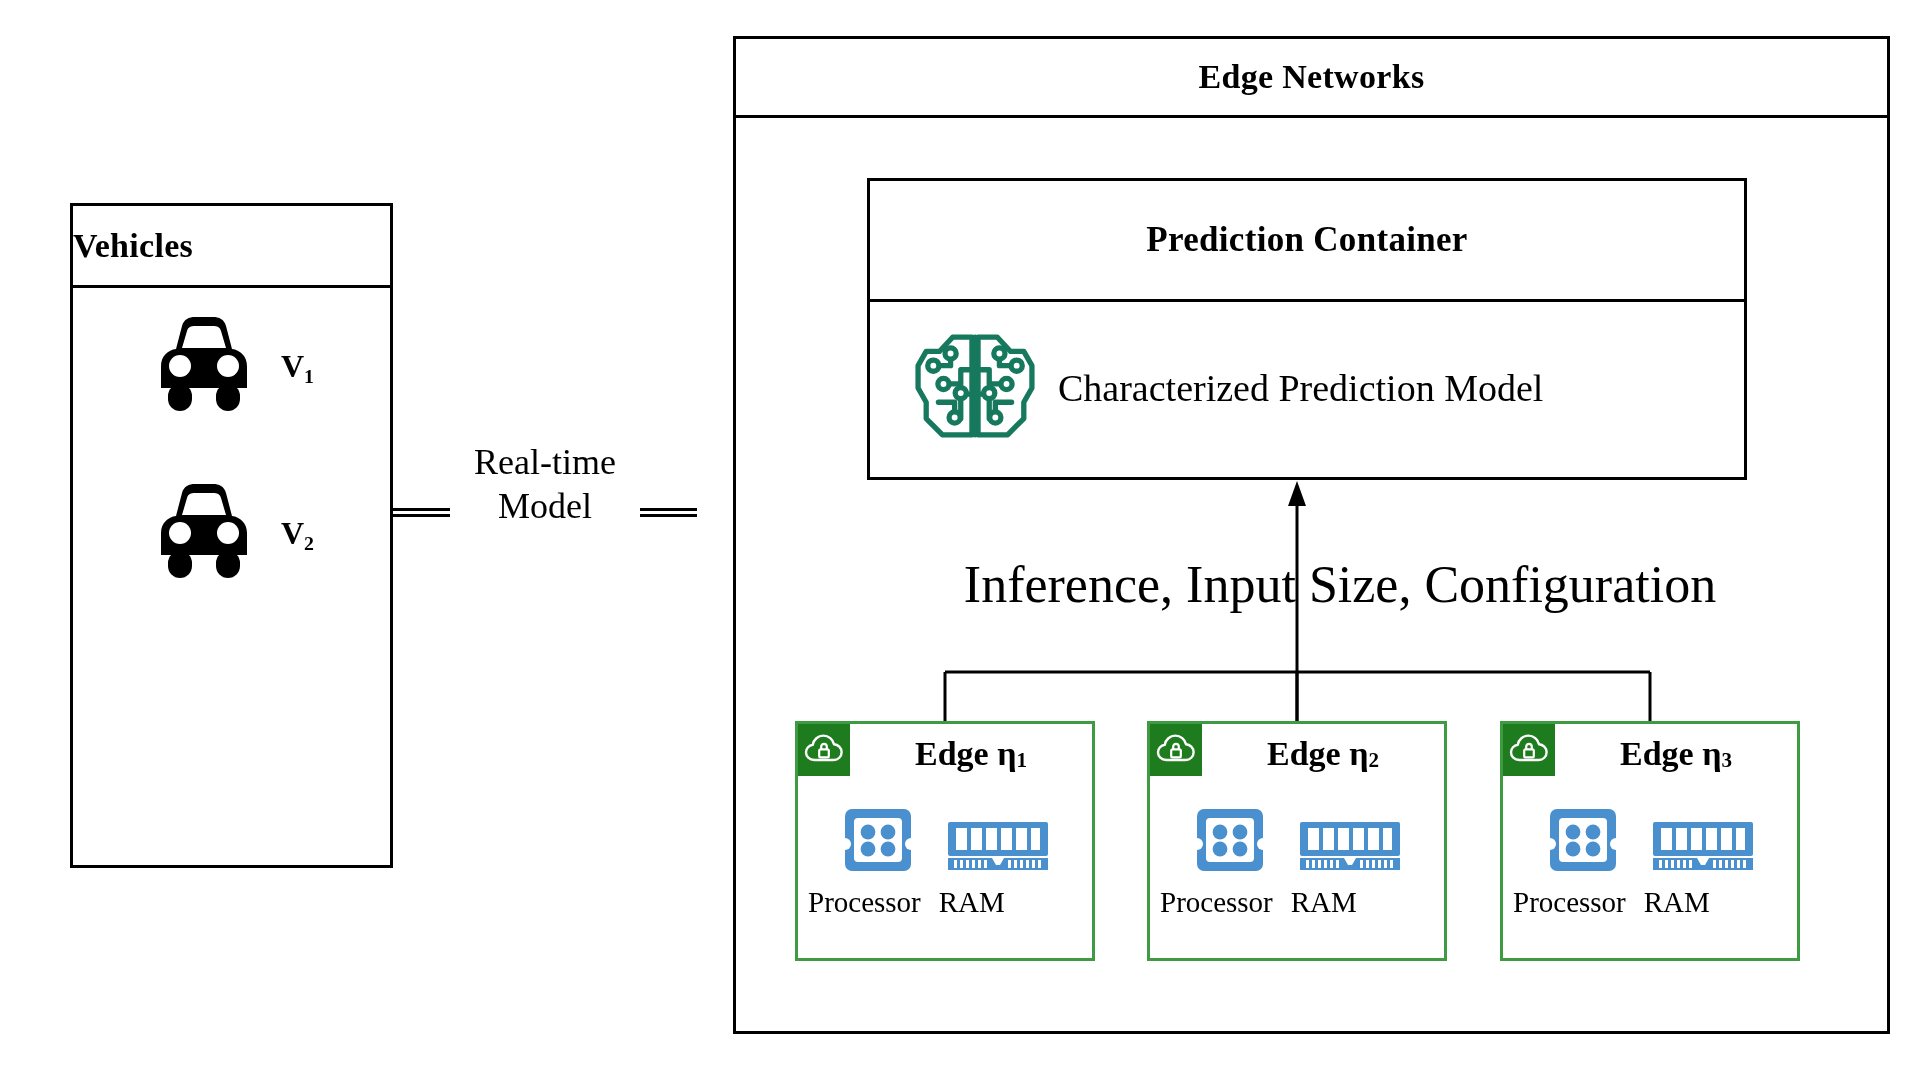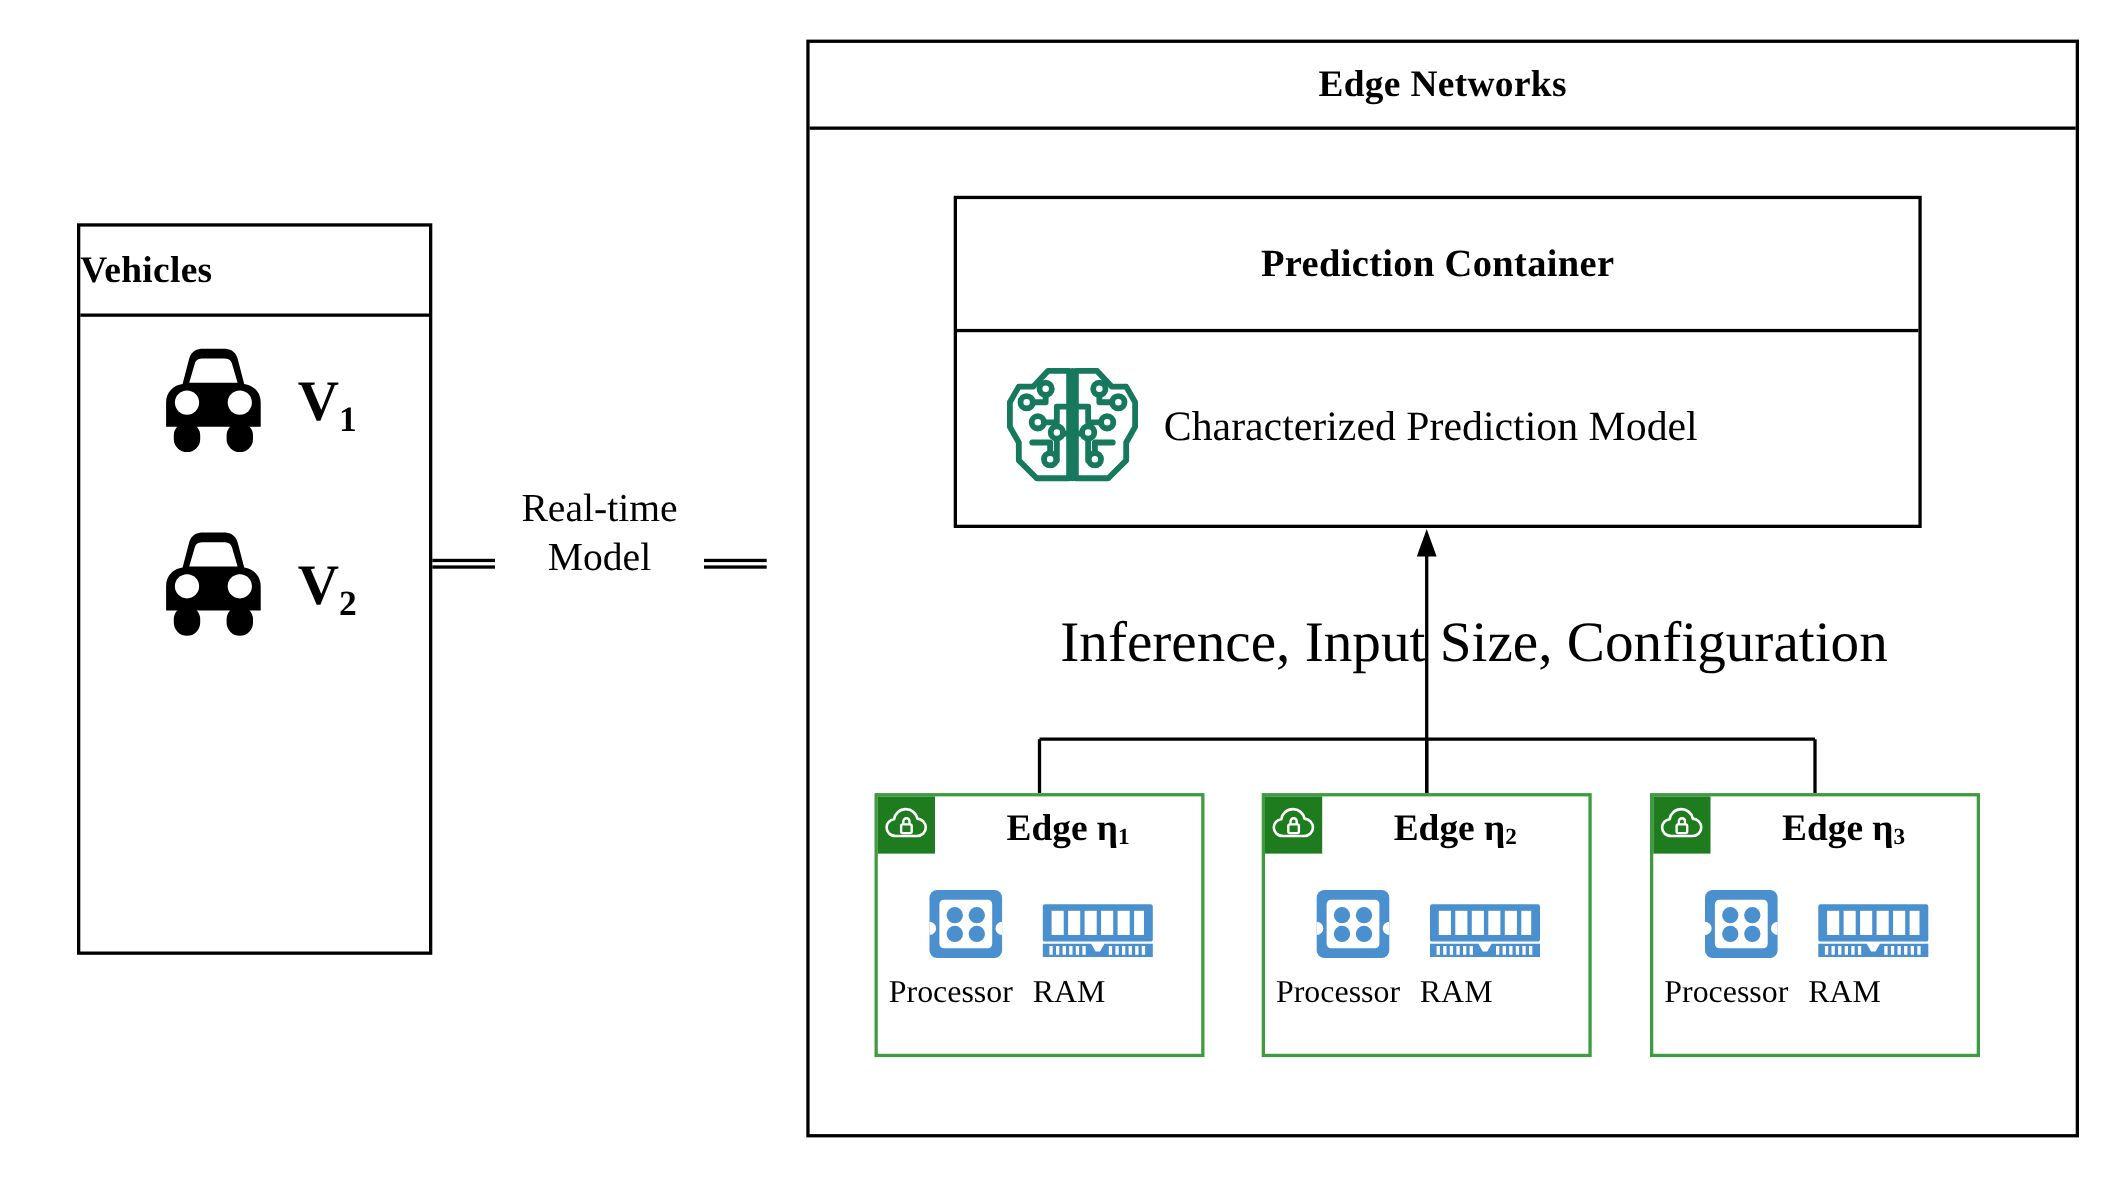--- a/index.html
+++ b/index.html
@@ -56,21 +56,21 @@
     position: absolute;
     left: 0; right: 0;
     height: 130px;
     display: flex;
     align-items: center;
     justify-content: center;
     gap: 22px;
   }
   .vehicle-row .car-icon { flex: 0 0 auto; }
   .vlabel {
-    font-size: 52px;
+    font-size: 32px;
     font-weight: bold;
     white-space: nowrap;
     line-height: 1;
   }
   .vlabel sub {
     font-size: 0.62em;
     vertical-align: baseline;
     position: relative;
     top: 0.30em;
     font-weight: bold;

